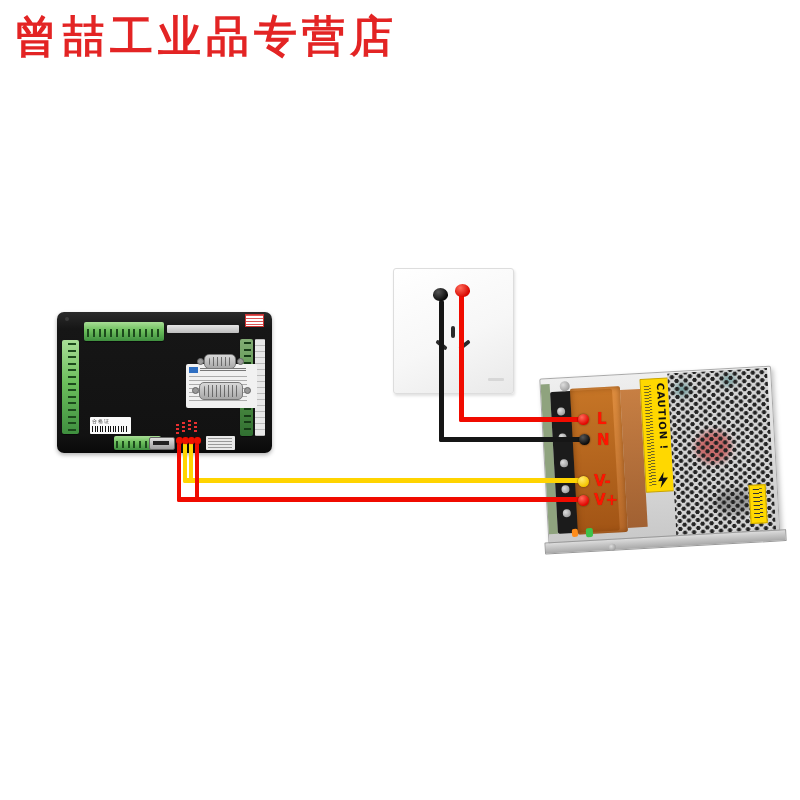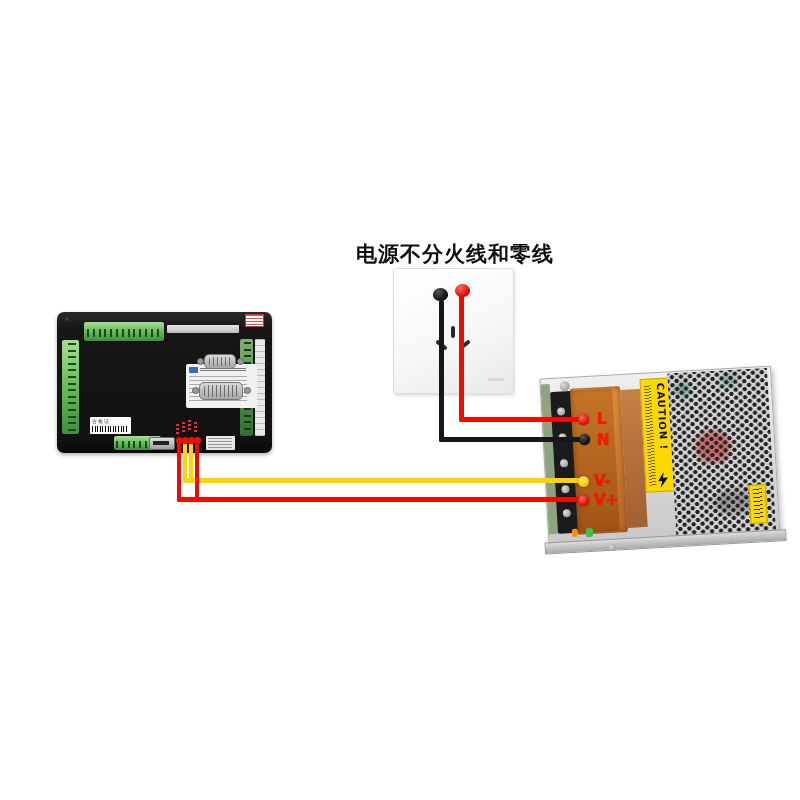--- a/index.html
+++ b/index.html
@@ -96,22 +96,22 @@
   .dot-black{background:radial-gradient(circle at 35% 30%,#555,#0b0b0b 70%);}
   .dot-yellow{background:radial-gradient(circle at 35% 30%,#ffe970,#f5c400 70%);}
   .psu-term-label{position:absolute;font-size:15px;font-weight:700;color:#ff1500;
     text-shadow:0 0 1px rgba(120,0,0,.6);font-family:"DejaVu Sans","Liberation Sans",sans-serif;}
 </style>
 </head>
 <body>
 
 <div class="stage">
 
-
-  <div class="note">电源不分火线和零线</div>
+  <div class="store-title">曾喆工业品专营店</div>
+
 
   <div class="socket">
     <div class="slot-v"></div>
     <div class="slot-l"></div>
     <div class="slot-r"></div>
     <div class="brand-mark"></div>
   </div>
 
   <div class="hmi">
     <div class="corner-screw" style="left:8px;top:5px;"></div>

